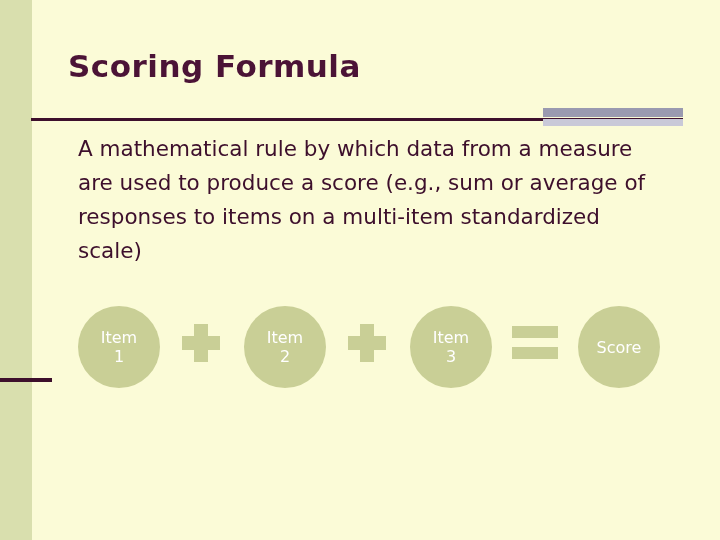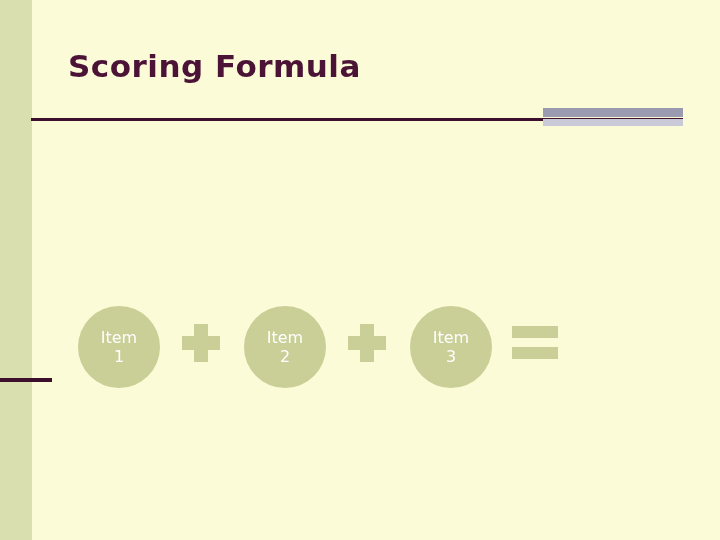--- a/index.html
+++ b/index.html
@@ -168,20 +168,21 @@
   <div class="left-band"></div>
   <div class="left-band-edge"></div>
   <div class="band-tick"></div>
 
   <div class="title">Scoring Formula</div>
 
   <div class="rule"></div>
   <div class="rule-accent"></div>
   <div class="rule-accent2"></div>
 
+  <div class="body-text">A mathematical rule by which data from a measure are used to produce a score (e.g., sum or average of responses to items on a multi-item standardized scale)</div>
 
   <div class="diagram">
 
     <div class="node" style="left:0px; top:4px;">
       <span>Item</span>
       <span>1</span>
     </div>
 
     <div class="plus" style="left:104px;">
       <div class="bar-h"></div>
@@ -201,15 +202,18 @@
     <div class="node" style="left:332px; top:4px;">
       <span>Item</span>
       <span>3</span>
     </div>
 
     <div class="equals" style="left:434px;">
       <div class="eq-bar top"></div>
       <div class="eq-bar bottom"></div>
     </div>
 
+    <div class="node score" style="left:500px; top:4px;">
+      <span>Score</span>
+    </div>
 
   </div>
 </div>
 
 </body></html>

